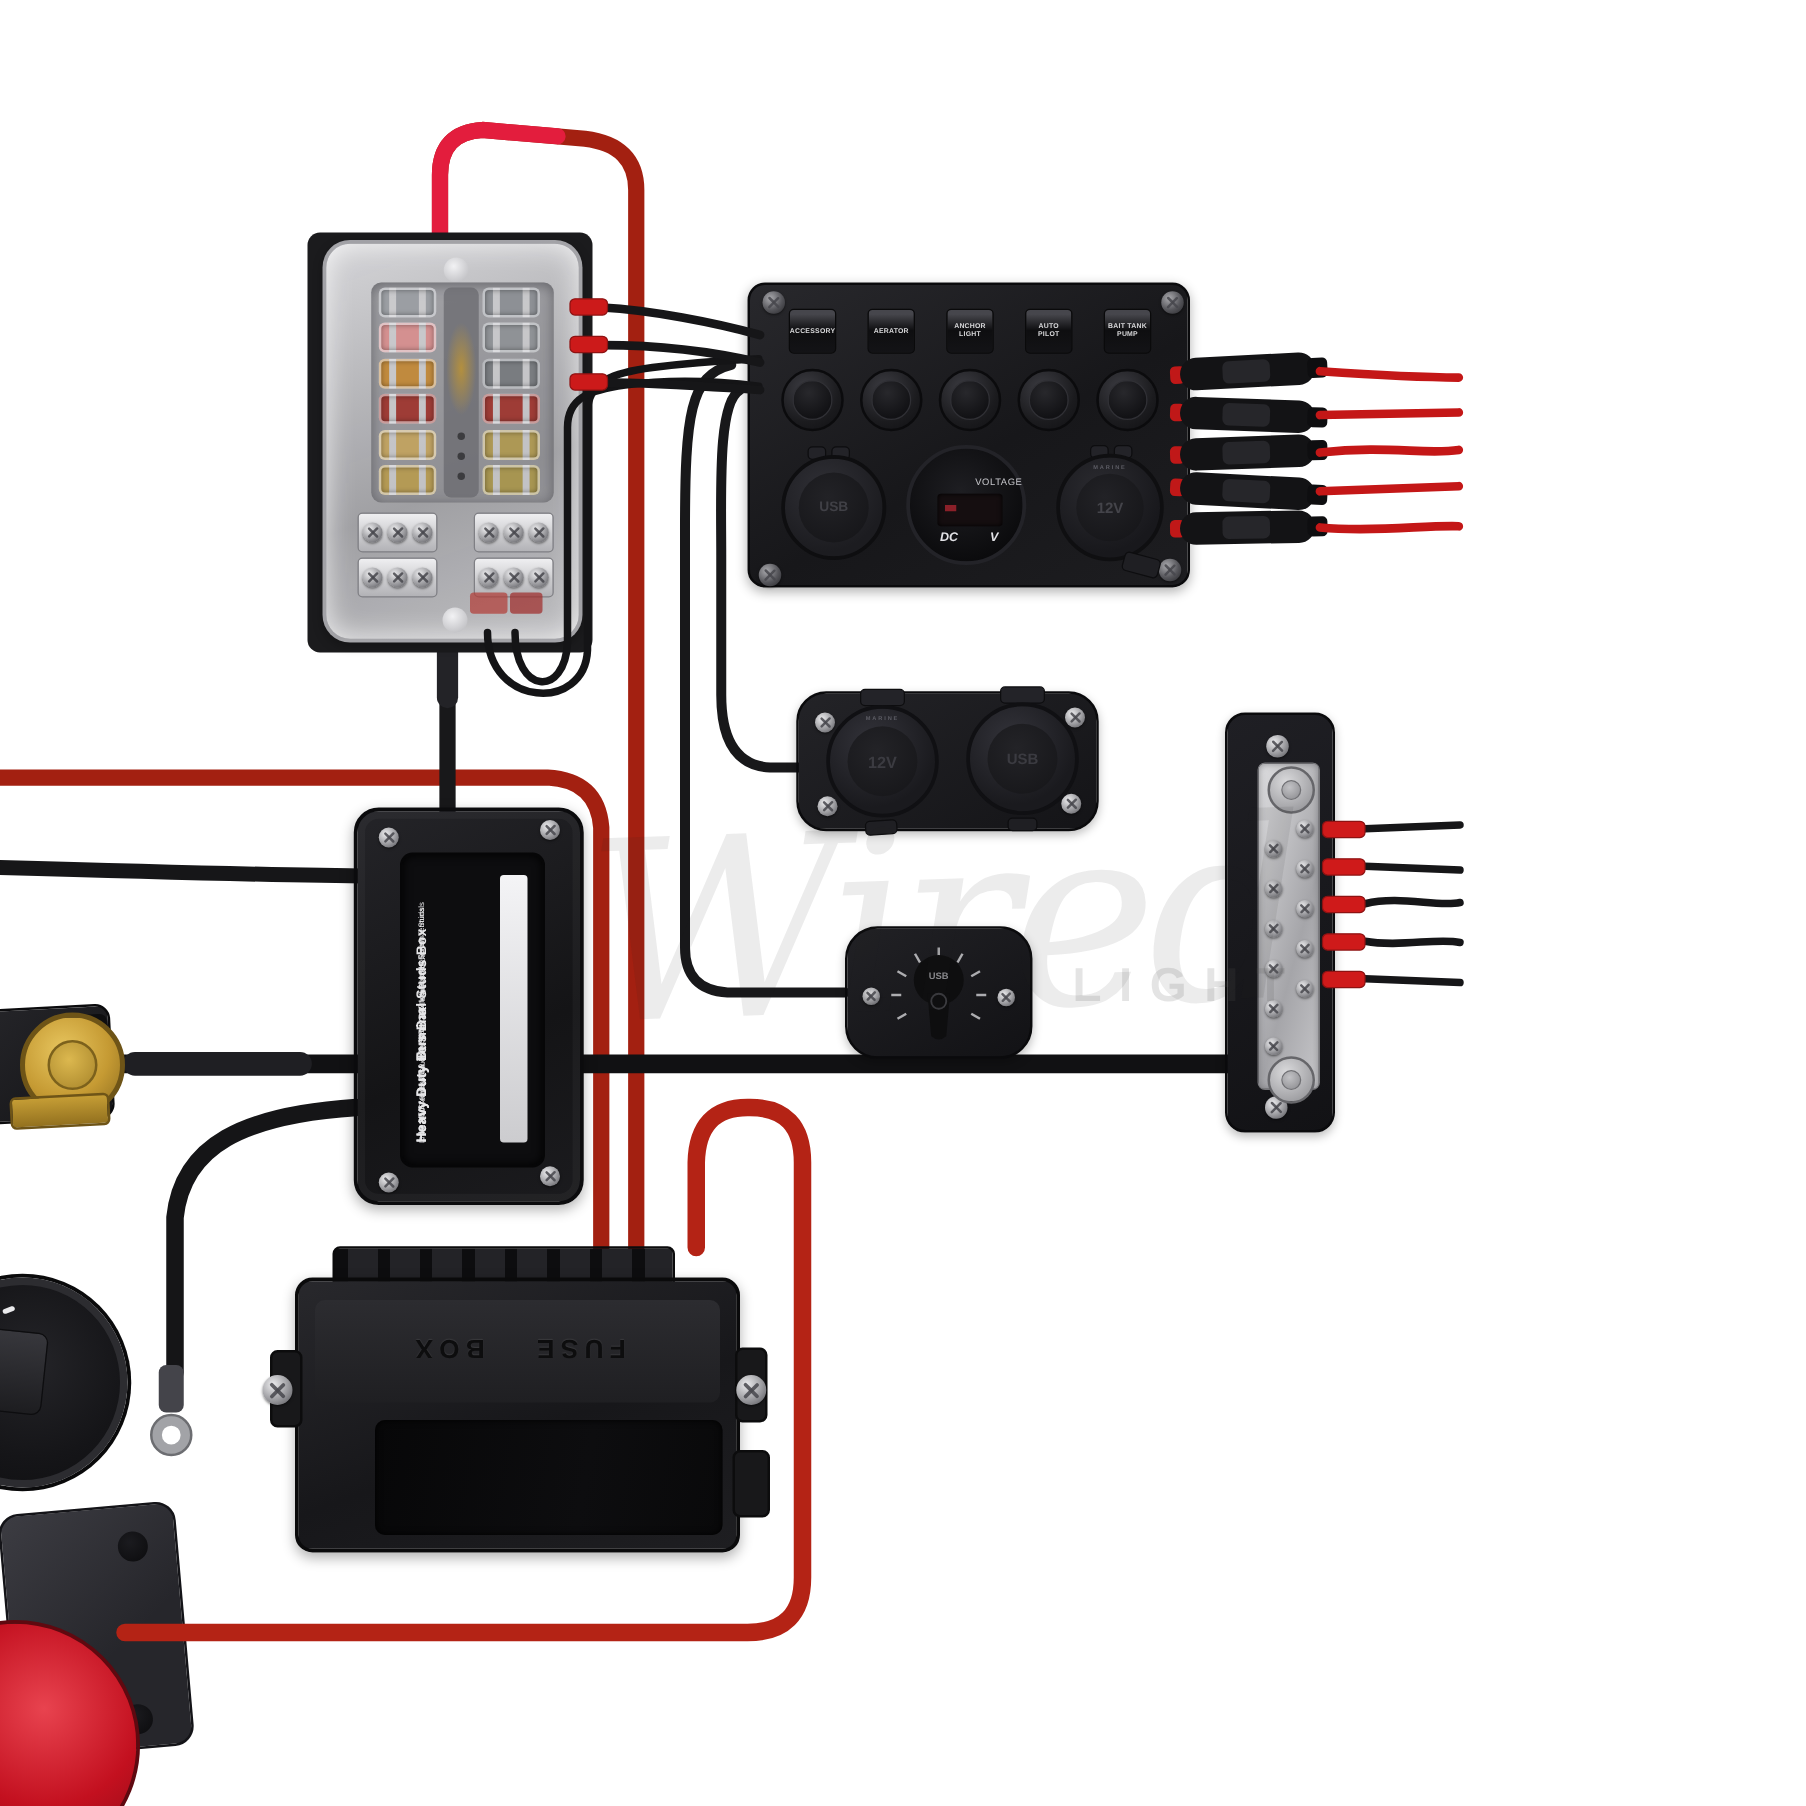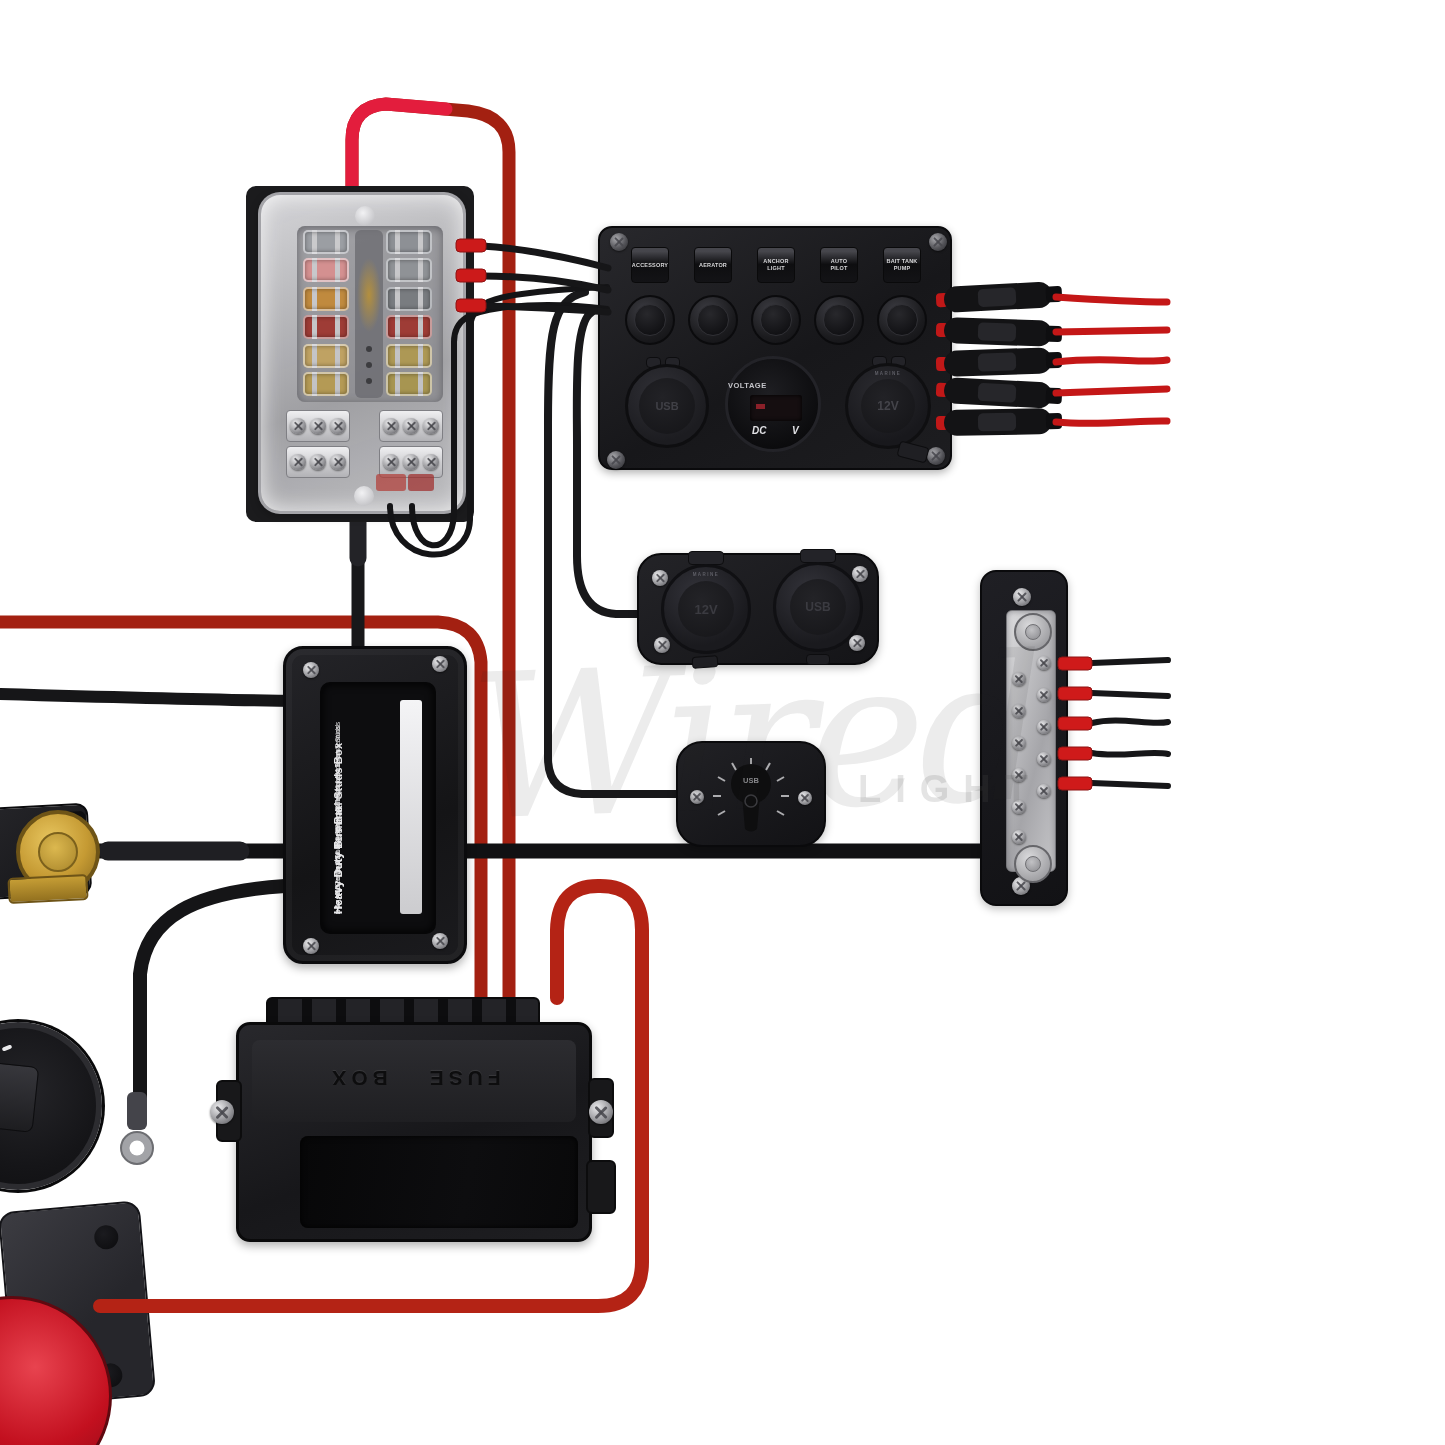--- a/index.html
+++ b/index.html
@@ -51,21 +51,21 @@
     background:radial-gradient(circle at 38% 30%,#3c3c42,#1b1b1e 62%,#101013);}
   .sw-knob::after{content:'';position:absolute;inset:7px;border-radius:50%;
     background:radial-gradient(circle at 40% 30%,#28282c,#121215 72%);border:1px solid #303035;}
   .sw-dot{width:4px;height:4px;border-radius:50%;background:#cfcfd4;z-index:1;}
   .ring{border-radius:50%;}
   #p-usb-ring{left:625px;top:364px;width:84px;height:84px;background:radial-gradient(circle at 40% 32%,#303036,#1c1c20 70%);border:3px solid #0e0e10;}
   #p-usb-face{left:639px;top:378px;width:56px;height:56px;background:radial-gradient(circle at 42% 35%,#222226,#141417);
     color:#404046;font-weight:bold;font-size:11px;display:flex;align-items:center;justify-content:center;}
   #p-volt{left:725px;top:356px;width:96px;height:96px;border-radius:50%;
     background:radial-gradient(circle at 45% 38%,#1e1e22,#0b0b0d 75%);border:3px solid #232328;}
-  #p-volt-label{left:0;right:0;top:22px;text-align:left;font-size:7.5px;color:rgba(238,238,242,.8);letter-spacing:.5px;font-weight:bold;}
+  #p-volt-label{left:0;right:0;top:22px;text-align:right;font-size:7.5px;color:rgba(238,238,242,.8);letter-spacing:.5px;font-weight:normal;}
   #p-volt-display{left:22px;top:36px;width:52px;height:26px;background:#150e10;border-radius:3px;box-shadow:inset 0 0 4px #000;}
   #p-volt-display::after{content:'';position:absolute;left:6px;top:9px;width:9px;height:5px;background:#a92530;opacity:.8;}
   .volt-dc{left:24px;top:66px;font-size:10px;font-style:italic;font-weight:bold;color:#e2e2e6;}
   .volt-v{left:64px;top:66px;font-size:10px;font-style:italic;font-weight:bold;color:#e2e2e6;}
   #p-12v-ring{left:845px;top:363px;width:86px;height:86px;background:radial-gradient(circle at 40% 32%,#2b2b30,#18181c 70%);border:3px solid #0f0f11;}
   .ring-marine{left:0;right:0;top:5px;text-align:center;font-size:4.5px;letter-spacing:1.5px;color:#5e5e66;font-weight:bold;}
   #p-12v-face{left:861px;top:379px;width:54px;height:54px;background:radial-gradient(circle at 42% 35%,#222226,#141417);
     color:#44444a;font-weight:bold;font-size:12px;display:flex;align-items:center;justify-content:center;}
   .hinge{background:#232328;border-radius:4px;border:1px solid #0d0d0f;}
   .covertab{background:#1f1f23;border-radius:4px;border:1px solid #0d0d0f;}

